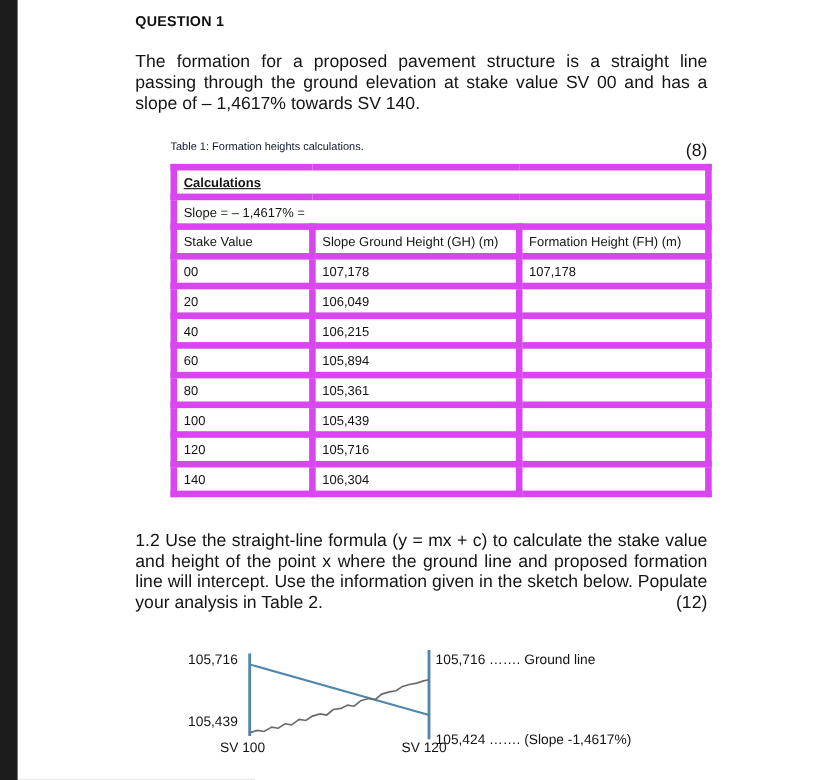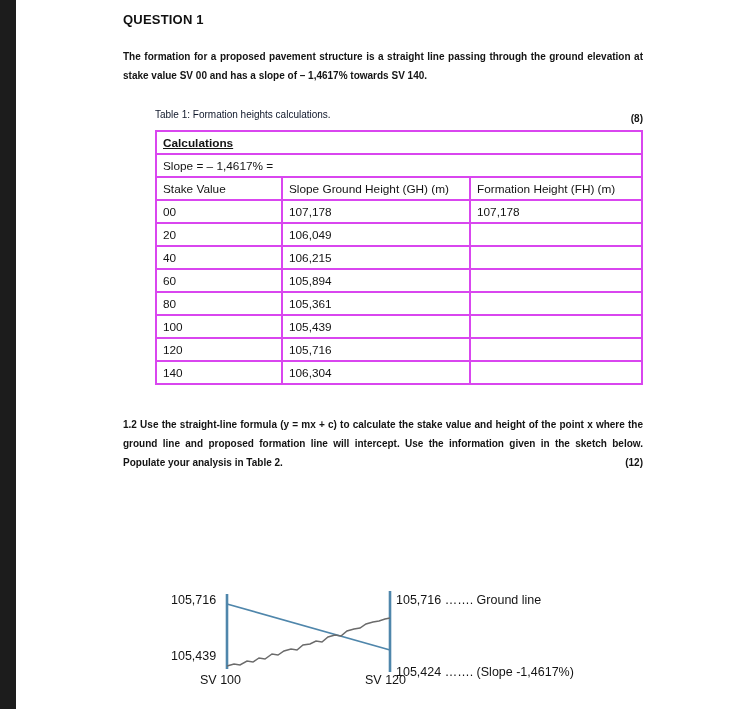--- a/index.html
+++ b/index.html
@@ -31,26 +31,25 @@
   }
   .q-title {
     font-size: 13px;
     font-weight: bold;
     color: #111;
     letter-spacing: 0.2px;
     margin: 0;
     padding-top: 12px;
   }
   .para {
-    font-size: 10px;
+    font-size: 16px;
     line-height: 19px;
     color: #141414;
     text-align: justify;
     margin: 0;
-    font-weight: bold;
   }
   .para.intro { margin-top: 20px; }
   .para.q11 { margin-top: 24px; }
   .para.q12 { margin-top: 30px; }
   .marks {
     float: right;
   }
   .table-caption {
     font-size: 10px;
     color: #0f172a;
@@ -58,21 +57,21 @@
     margin-left: 32px;
   }
   table.calc {
     border-collapse: collapse;
     margin-top: 10px;
     margin-left: 32px;
     width: 486px;
     table-layout: fixed;
   }
   table.calc td {
-    border: 2px solid #d946ef;
+    border: 6px solid #d946ef;
     font-size: 11.8px;
     color: #141414;
     height: 21px;
     padding: 0 6px;
     vertical-align: middle;
   }
   td.calc-head {
     font-weight: bold;
     text-decoration: underline;
     padding-top: 2px;

